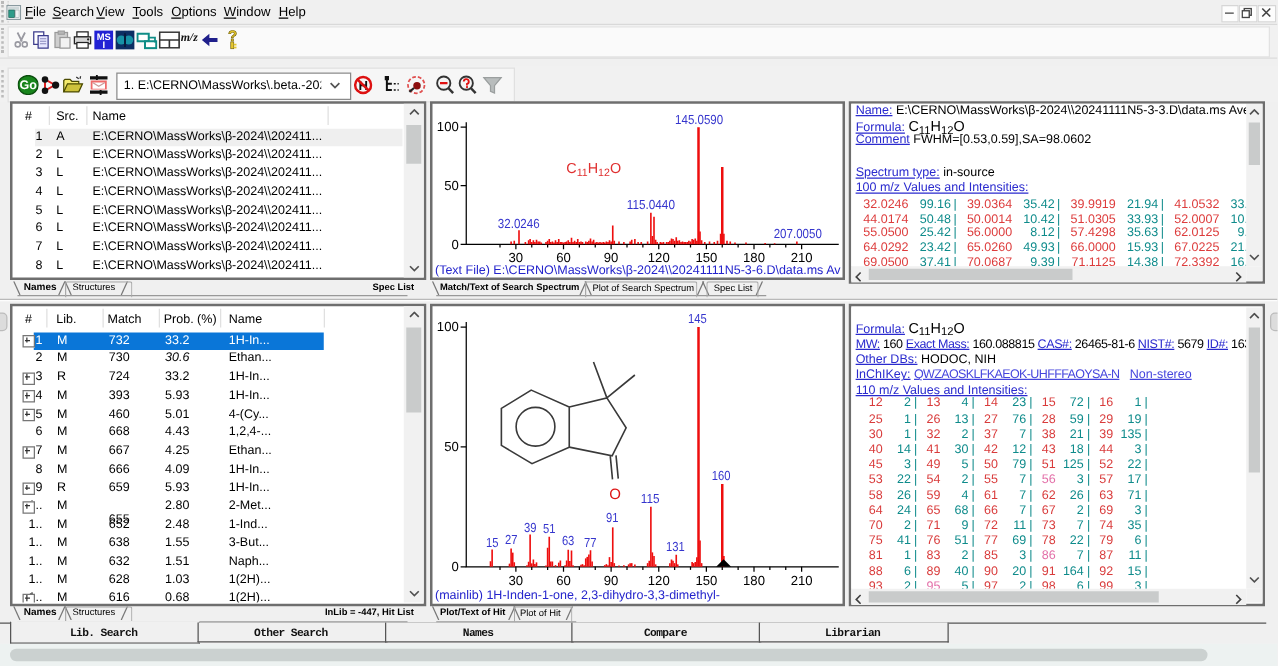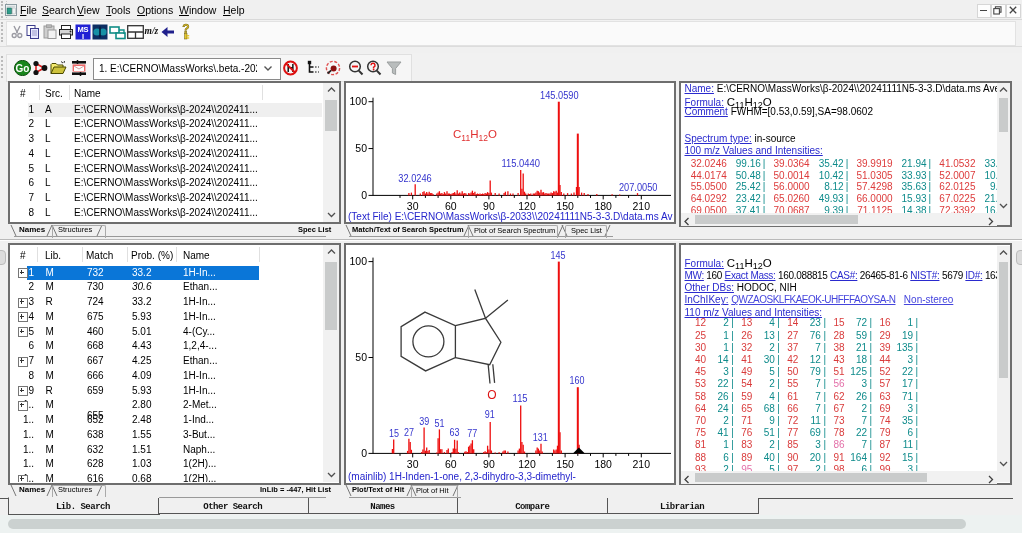--- a/index.html
+++ b/index.html
@@ -246,21 +246,21 @@
 <div class="abs" style="left:12px;top:51.1px;font-size:10px;line-height:12px;color:#000;width:12px;text-align:right;">3</div>
 <div class="abs" style="left:35.5px;top:51.1px;font-size:10px;line-height:12px;color:#000;">R</div>
 <div class="abs" style="left:77px;top:51.1px;font-size:10px;line-height:12px;color:#000;">724</div>
 <div class="abs" style="left:122px;top:51.1px;font-size:10px;line-height:12px;color:#000;">33.2</div>
 <div class="abs" style="left:173px;top:51.1px;font-size:10px;line-height:12px;color:#000;">1H-In...</div>
 <div class="abs" style="left:7.8px;top:52.6px;width:8px;height:8px;background:#fff;border:1px solid #767676;"></div>
 <div class="abs" style="left:9.6px;top:56.1px;width:4.5px;height:1px;background:#333;"></div>
 <div class="abs" style="left:11.3px;top:54.2px;width:1px;height:4.5px;background:#333;"></div>
 <div class="abs" style="left:12px;top:65.9px;font-size:10px;line-height:12px;color:#000;width:12px;text-align:right;">4</div>
 <div class="abs" style="left:35.5px;top:65.9px;font-size:10px;line-height:12px;color:#000;">M</div>
-<div class="abs" style="left:77px;top:65.9px;font-size:10px;line-height:12px;color:#000;">675</div>
+<div class="abs" style="left:77px;top:65.9px;font-size:10px;line-height:12px;color:#000;">393</div>
 <div class="abs" style="left:122px;top:65.9px;font-size:10px;line-height:12px;color:#000;">5.93</div>
 <div class="abs" style="left:173px;top:65.9px;font-size:10px;line-height:12px;color:#000;">1H-In...</div>
 <div class="abs" style="left:7.8px;top:67.4px;width:8px;height:8px;background:#fff;border:1px solid #767676;"></div>
 <div class="abs" style="left:9.6px;top:70.9px;width:4.5px;height:1px;background:#333;"></div>
 <div class="abs" style="left:11.3px;top:69.0px;width:1px;height:4.5px;background:#333;"></div>
 <div class="abs" style="left:12px;top:80.6px;font-size:10px;line-height:12px;color:#000;width:12px;text-align:right;">5</div>
 <div class="abs" style="left:35.5px;top:80.6px;font-size:10px;line-height:12px;color:#000;">M</div>
 <div class="abs" style="left:77px;top:80.6px;font-size:10px;line-height:12px;color:#000;">460</div>
 <div class="abs" style="left:122px;top:80.6px;font-size:10px;line-height:12px;color:#000;">5.01</div>
 <div class="abs" style="left:173px;top:80.6px;font-size:10px;line-height:12px;color:#000;">4-(Cy...</div>
@@ -623,21 +623,21 @@
 <g stroke="#3a3a3a" stroke-width="1.3" fill="none">
 <path d="M79 66.1 L109.4 79.6 L109.4 111.7 L79.6 124.9 L55.1 110.3 L55.1 80.7 Z"></path>
 <circle cx="82.4" cy="95.4" r="15.5"></circle>
 <path d="M109.4 79.6 L139.5 72.3 L154.9 96.2 L143.7 118.7 L109.4 111.7"></path>
 <path d="M139.5 72.3 L128.8 43.6 M139.5 72.3 L161.9 54"></path>
 <path d="M142.2 118.9 L144 137.5 M146.8 118.3 L148.6 136.9"></path>
 </g>
 <text x="146" y="153" font-size="12" fill="#dd1515" text-anchor="middle" font-family="Liberation Sans">O</text>
 <path d="M226.9 207.4 L238.9 207.4 L232.9 201.4 Z" fill="#000"></path>
   </svg>
-<div class="abs" style="left:348px;top:211px;font-size:10px;line-height:12px;color:#2424cc;width:325px;overflow:hidden;">(Text File) E:\CERNO\MassWorks\β-2033\\20241111N5-3-3.D\data.ms Av</div>
+<div class="abs" style="left:348px;top:211px;font-size:10px;line-height:12px;color:#2424cc;width:325px;overflow:hidden;">(Text File) E:\CERNO\MassWorks\β-2024\\20241111N5-3-6.D\data.ms Av</div>
 <div class="abs" style="left:348px;top:470.5px;font-size:10px;line-height:12px;color:#2424cc;">(mainlib) 1H-Inden-1-one, 2,3-dihydro-3,3-dimethyl-</div>
 <div class="abs" style="left:352px;top:225px;font-size:7.5px;line-height:9.5px;color:#000;font-weight:bold;">Match/Text of Search Spectrum</div>
 <div class="abs" style="left:474px;top:225.5px;font-size:7.5px;line-height:9.5px;color:#000;">Plot of Search Spectrum</div>
 <div class="abs" style="left:571px;top:225.5px;font-size:7.5px;line-height:9.5px;color:#000;">Spec List</div>
 <svg style="left:345px;top:225px" width="7" height="11" viewBox="0 0 7 11">
     <path d="M1 0 L6 11" stroke="#777" stroke-width="1"></path>
   </svg>
 <svg style="left:463px;top:225px" width="7" height="11" viewBox="0 0 7 11">
     <path d="M6 0 L1 11" stroke="#777" stroke-width="1"></path>
   </svg>

